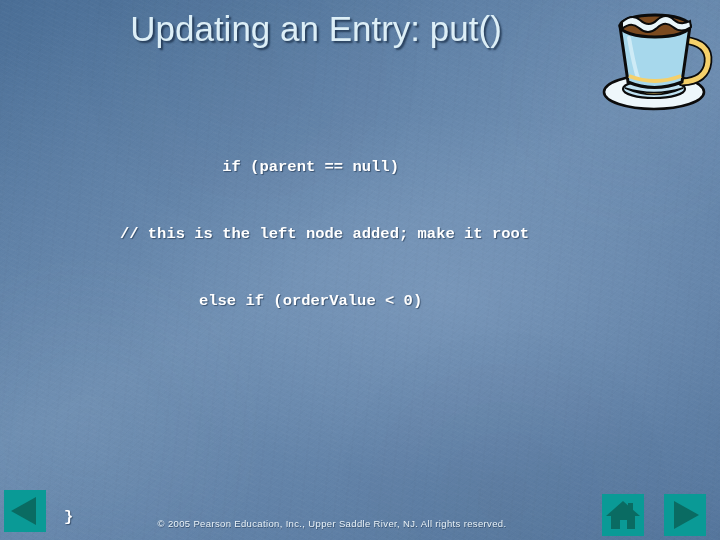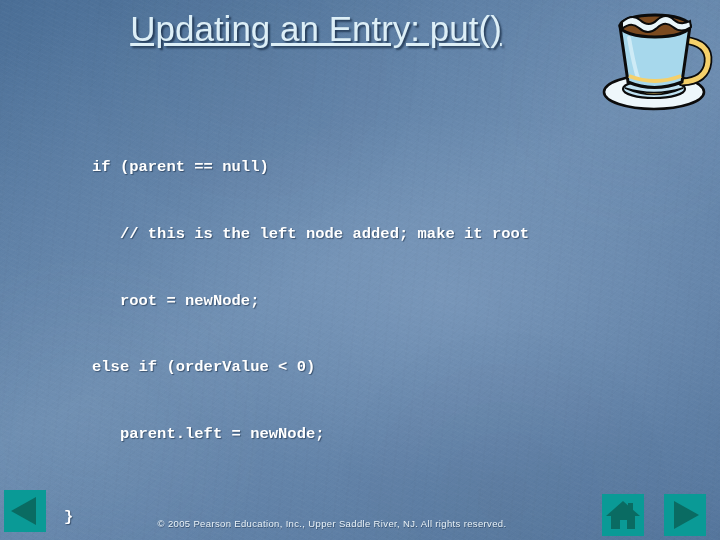--- a/index.html
+++ b/index.html
@@ -49,36 +49,36 @@
     top: 6px;
     width: 584px;
     text-align: center;
     color: #ddeff7;
     font-size: 35px;
     line-height: 46px;
     letter-spacing: 0px;
     text-shadow: 2px 2px 2px rgba(20,40,65,0.75);
     z-index: 4;
   }
-  .title-line { display: block; white-space: pre; text-decoration: underline; }
+  .title-line { display: block; white-space: pre; }
 
   .code {
     position: absolute;
     left: 92px;
     top: 112px;
     z-index: 5;
     color: #ffffff;
     font-family: "Liberation Mono", "DejaVu Sans Mono", monospace;
     font-weight: bold;
     font-size: 15.5px;
     line-height: 22.2px;
     white-space: pre;
     text-shadow: 1px 1px 1px rgba(25,45,70,0.6);
   }
-  .code-line { display: block; min-height: 22.2px; white-space: pre; }
+  .code-line { display: block; min-height: 22.2px; white-space: pre; text-align: center; }
 
   .close-brace {
     position: absolute;
     left: 64px;
     top: 506px;
     z-index: 5;
     color: #ffffff;
     font-family: "Liberation Mono", "DejaVu Sans Mono", monospace;
     font-weight: bold;
     font-size: 15.5px;
@@ -150,23 +150,21 @@
 
       <path d="M37 36 q5 28 9 40" fill="none" stroke="#d5eef8" stroke-width="4" stroke-linecap="round" opacity="0.85"></path>
 
       <path d="M37 74 q26 10 52 0" fill="none" stroke="#f5d06a" stroke-width="4"></path>
     </svg>
   </div>
 
   <div class="code">
     <span class="code-line">if (parent == null)</span>
     <span class="code-line">   // this is the left node added; make it root</span>
-    <span class="code-line">   root = newNode;</span>
     <span class="code-line">else if (orderValue &lt; 0)</span>
-    <span class="code-line">   parent.left = newNode;</span>
     
     
     
     
     
     
     
     
     
     

